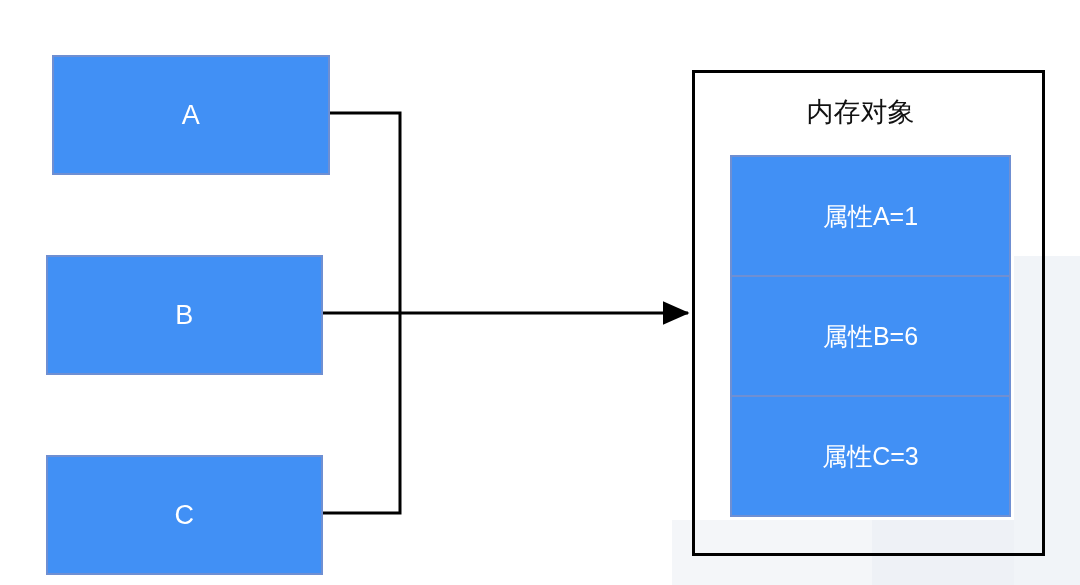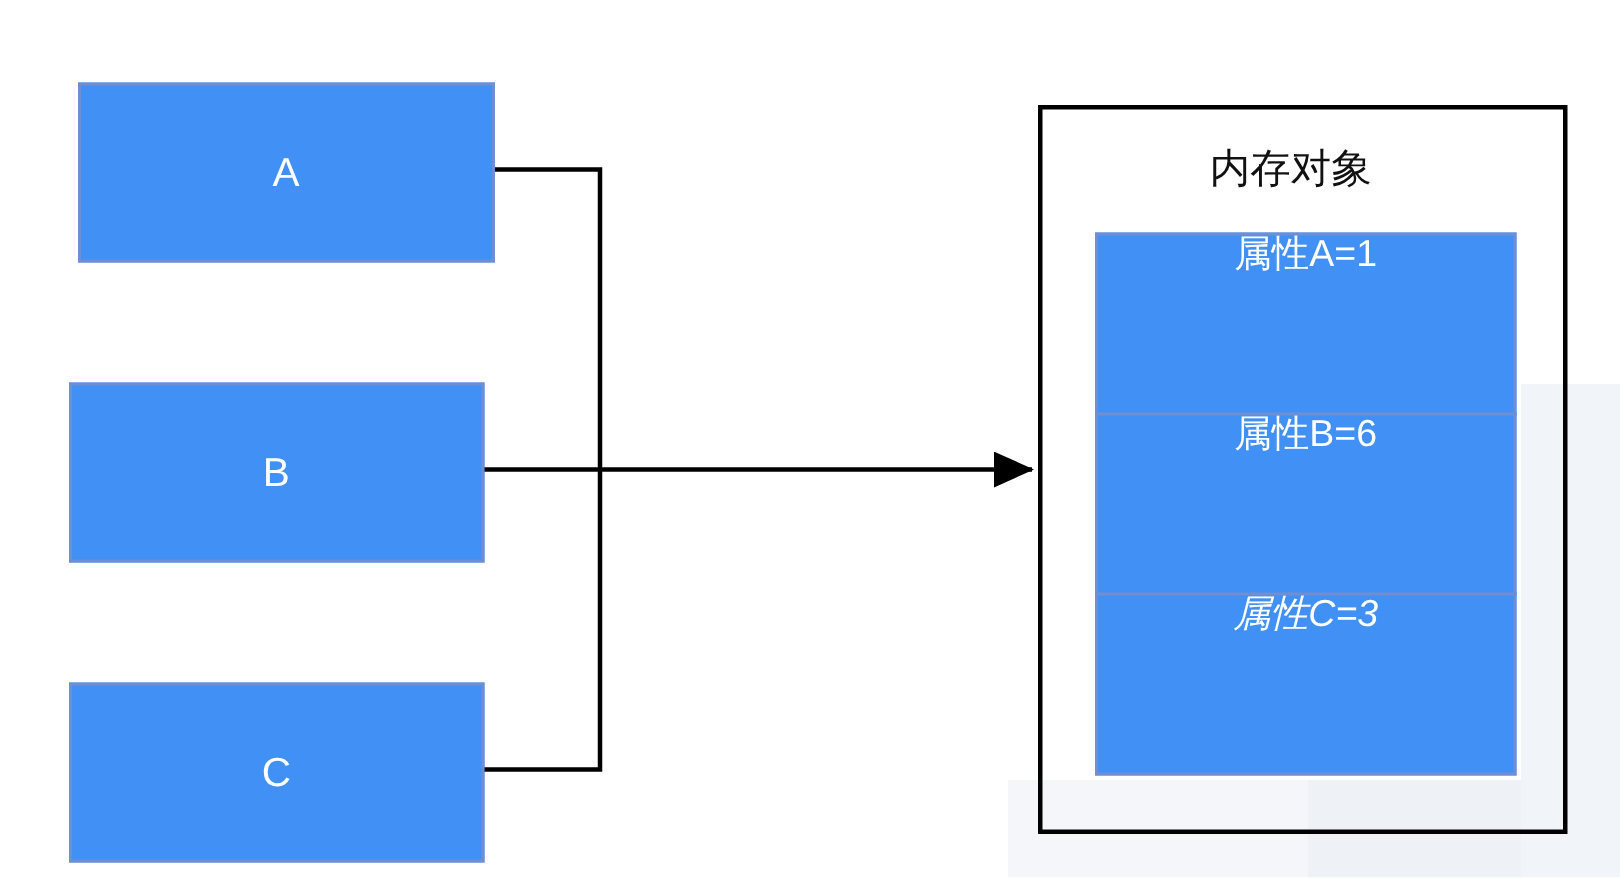--- a/index.html
+++ b/index.html
@@ -84,27 +84,27 @@
     top: 82px;
     width: 281px;
   }
   .prop-box {
     background: #4190f5;
     border: 2px solid #6f8fd2;
     box-sizing: border-box;
     height: 122px;
     color: #ffffff;
     display: flex;
-    align-items: flex-start;
+    align-items: center;
     justify-content: center;
     font-size: 25px;
     line-height: 1;
     margin-bottom: -2px;
   }
-  .prop-box:last-child { margin-bottom: 4px; font-style: italic; }
+  .prop-box:last-child { margin-bottom: 4px; }
 </style>
 </head>
 <body>
 
 <div id="canvas">
 
   <div class="wm wm-right"></div>
   <div class="wm wm-tail"></div>
   <div class="wm wm-tail2"></div>
 

